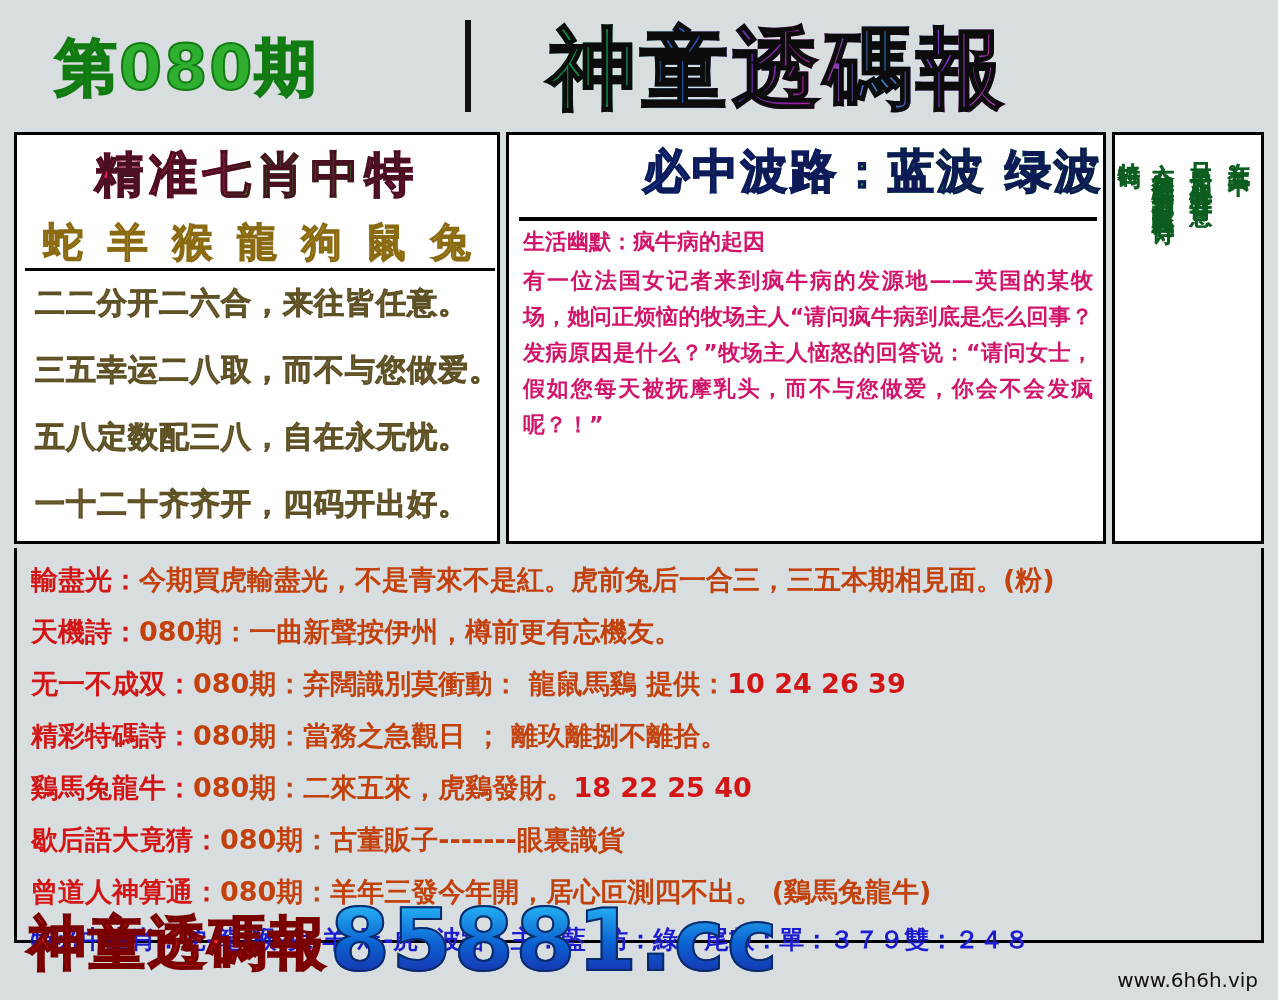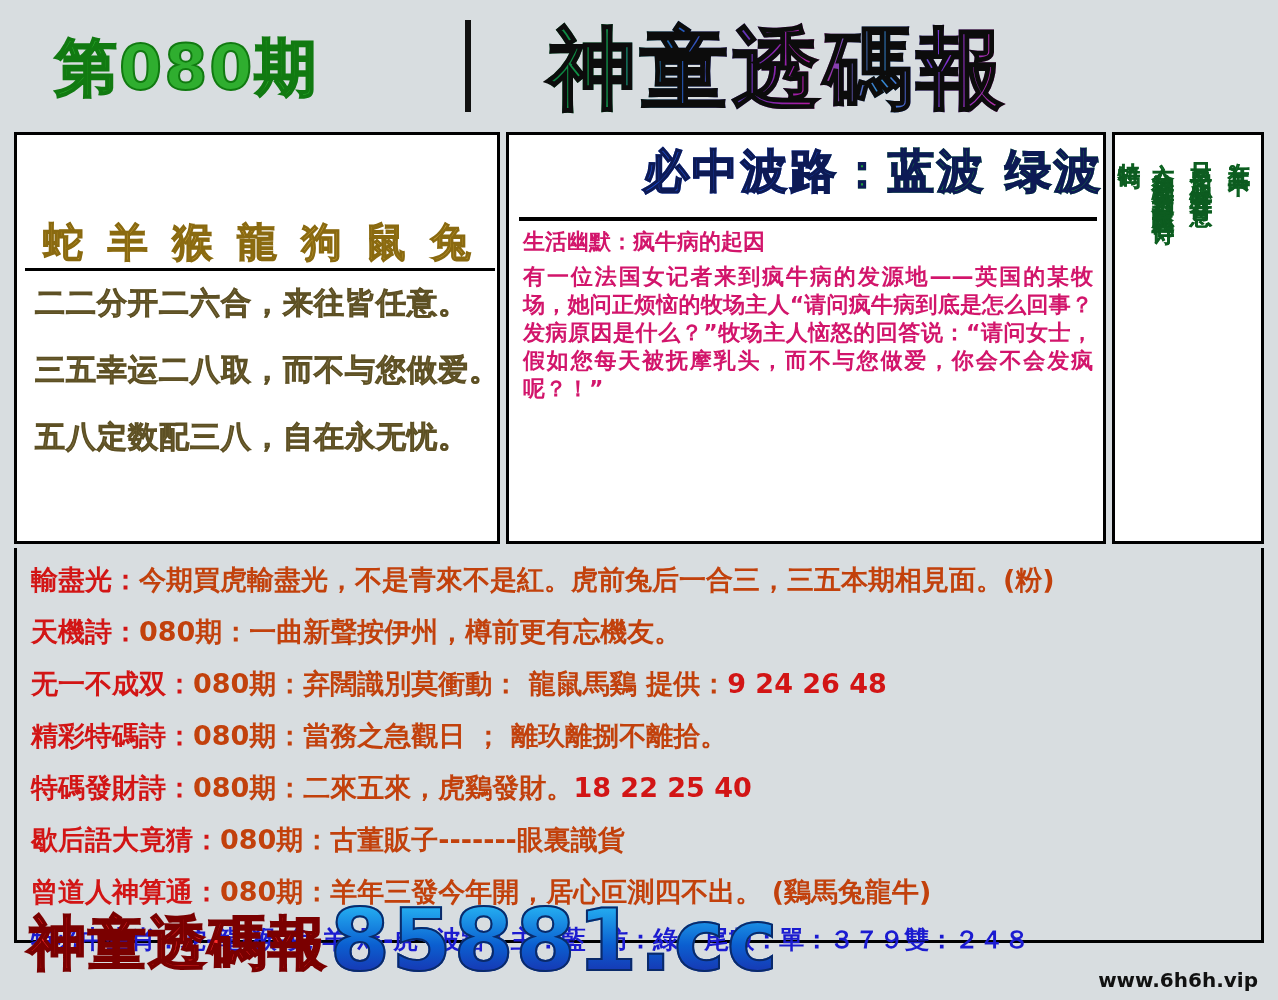--- a/index.html
+++ b/index.html
@@ -78,21 +78,21 @@
     -webkit-text-stroke:1.6px #0d1a55;
     white-space:nowrap;
   }
   #mid-rule{position:absolute;left:10px;top:82px;width:578px;height:4px;background:#000;}
   #joke-head{
     position:absolute;left:14px;top:92px;
     font-size:22px;color:#d2156b;font-weight:bold;
   }
   #joke-body{
     position:absolute;left:14px;top:128px;width:570px;
-    font-size:22px;line-height:28px;color:#d2156b;font-weight:bold;
+    font-size:22px;line-height:36px;color:#d2156b;font-weight:bold;
     text-align:justify;
   }
 
   
   #right-panel .vcol{
     position:absolute;top:10px;
     writing-mode:vertical-rl;text-orientation:upright;
     font-size:22px;font-weight:bold;letter-spacing:6px;
     color:#1e9e3a;-webkit-text-stroke:0.6px #0d5c20;
     line-height:28px;
@@ -129,48 +129,50 @@
   }
   #wm-center{
     position:absolute;left:330px;top:890px;
     font-size:86px;font-weight:bold;letter-spacing:2px;
     background:linear-gradient(180deg,#2fd0ff 0%,#0b5fd0 55%,#1e1ea0 100%);
     -webkit-background-clip:text;background-clip:text;color:transparent;
     -webkit-text-stroke:2px #0a2a6a;
   }
   #wm-bottom{
     position:absolute;right:20px;bottom:8px;
-    font-size:20px;color:#111;font-weight:bold;
+    font-size:20px;color:#111;font-weight:normal;
   }
 </style>
 </head>
 <body>
 
 <div id="header">
   <div id="issue">第080期</div>
   <div id="hdr-divider"></div>
   <div id="title">神童透碼報</div>
 </div>
 
 <div id="grid">
 
   <div class="cell" id="left-panel">
+    <div id="left-title">精准七肖中特</div>
     <div id="zodiac-row">
       <span>蛇</span>
       <span>羊</span>
       <span>猴</span>
       <span>龍</span>
       <span>狗</span>
       <span>鼠</span>
       <span>兔</span>
     </div>
     <div id="left-rule"></div>
     <div class="verse v0">二二分开二六合，来往皆任意。</div>
     <div class="verse v1">三五幸运二八取，而不与您做爱。</div>
     <div class="verse v2">五八定数配三八，自在永无忧。</div>
+    <div class="verse v3">一十二十齐齐开，四码开出好。</div>
   </div>
 
   <div class="cell" id="mid-panel">
     <div id="mid-title">必中波路：蓝波 绿波</div>
     <div id="mid-rule"></div>
     <div id="joke-head">生活幽默：疯牛病的起因</div>
     <div id="joke-body">有一位法国女记者来到疯牛病的发源地——英国的某牧场，她问正烦恼的牧场主人“请问疯牛病到底是怎么回事？发病原因是什么？”牧场主人恼怒的回答说：“请问女士，假如您每天被抚摩乳头，而不与您做爱，你会不会发疯呢？！”</div>
   </div>
 
   <div class="cell" id="right-panel">
@@ -185,29 +187,29 @@
 
   <div class="line">
     <span class="lbl">輸盡光：</span><span class="val">今期買虎輸盡光，不是青來不是紅。虎前兔后一合三，三五本期相見面。(粉)</span>
   </div>
 
   <div class="line">
     <span class="lbl">天機詩：</span><span class="val">080期：一曲新聲按伊州，樽前更有忘機友。</span>
   </div>
 
   <div class="line">
-    <span class="lbl">无一不成双：</span><span class="val">080期：弃闊識別莫衝動： 龍鼠馬鷄 提供：</span><span class="num">9  24  26  48</span>
+    <span class="lbl">无一不成双：</span><span class="val">080期：弃闊識別莫衝動： 龍鼠馬鷄 提供：</span><span class="num">10  24  26  39</span>
   </div>
 
   <div class="line">
     <span class="lbl">精彩特碼詩：</span><span class="val">080期：當務之急觀日 ； 離玖離捌不離拾。</span>
   </div>
 
   <div class="line">
-    <span class="lbl">特碼發財詩：</span><span class="val">080期：二來五來，虎鷄發財。</span><span class="num">18  22  25  40</span>
+    <span class="lbl">鷄馬兔龍牛：</span><span class="val">080期：二來五來，虎鷄發財。</span><span class="num">18  22  25  40</span>
   </div>
 
   <div class="line">
     <span class="lbl">歇后語大竟猜：</span><span class="val">080期：古董販子-------眼裏識貨</span>
   </div>
 
   <div class="line">
     <span class="lbl">曾道人神算通：</span><span class="val">080期：羊年三發今年開，居心叵測四不出。 (鷄馬兔龍牛)</span>
   </div>
 

